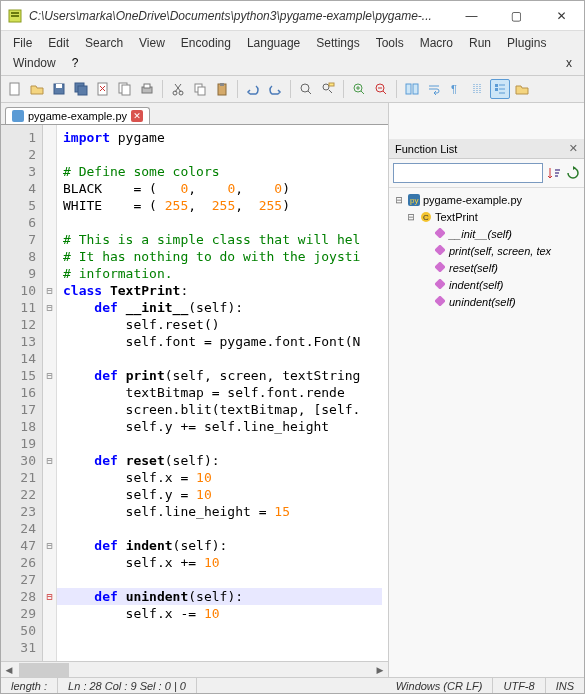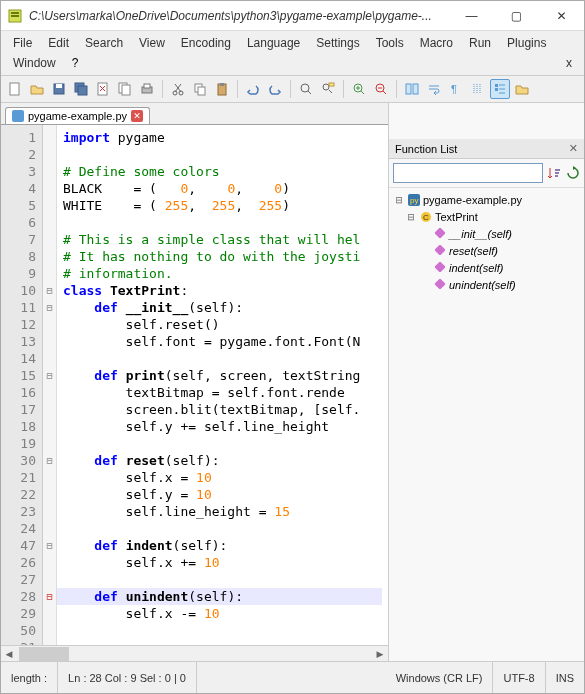--- a/index.html
+++ b/index.html
@@ -52,21 +52,21 @@
   .side-tools { padding: 4px; display:flex; align-items:center; gap:4px; border-bottom:1px solid #ddd;}
   .side-search { flex:1; height:20px; border:1px solid #7a9ac0; padding:0 3px; font-size:11px;}
   .side-icon { width:18px; height:18px; display:flex; align-items:center; justify-content:center;}
   .tree { padding: 4px 2px; font-size: 11px; line-height: 17px; overflow:auto; flex:1;}
   .tree-row { display: flex; align-items: center; gap: 2px; padding: 0 2px; white-space:nowrap;}
   .tw { width:12px; text-align:center; color:#666; font-size:9px;}
   .ti { width:14px; height:14px; display:flex; align-items:flex-start; justify-content:center; font-size:10px;}
   .ind1 { padding-left: 14px; }
   .ind2 { padding-left: 28px; font-style: italic; }
   
-  .statusbar { height: 32px; background: #f0f0f0; border-top: 1px solid #ccc; display: flex; align-items: center; font-size: 11px; color:#333;}
+  .statusbar { height: 16px; background: #f0f0f0; border-top: 1px solid #ccc; display: flex; align-items: center; font-size: 11px; color:#333;font-style:italic;}
   .sb-cell { padding: 0 10px; border-right: 1px solid #ccc; height:100%; display:flex; align-items:center;}
   .sb-flex { flex:1; }
   
   svg { display:block; }
 </style>
 </head>
 <body>
 
 <div class="window">
 
@@ -375,20 +375,29 @@
               </span>
               <span>__init__(self)</span>
             </div>
             <div class="tree-row ind2">
               <span class="tw"></span>
               <span class="ti">
                 <svg width="10" height="10">
                   <rect x="1" y="1" width="8" height="8" fill="#d070d0" transform="rotate(45 5 5)"></rect>
                 </svg>
               </span>
+              <span>print(self, screen, tex</span>
+            </div>
+            <div class="tree-row ind2">
+              <span class="tw"></span>
+              <span class="ti">
+                <svg width="10" height="10">
+                  <rect x="1" y="1" width="8" height="8" fill="#d070d0" transform="rotate(45 5 5)"></rect>
+                </svg>
+              </span>
               <span>reset(self)</span>
             </div>
             <div class="tree-row ind2">
               <span class="tw"></span>
               <span class="ti">
                 <svg width="10" height="10">
                   <rect x="1" y="1" width="8" height="8" fill="#d070d0" transform="rotate(45 5 5)"></rect>
                 </svg>
               </span>
               <span>indent(self)</span>

